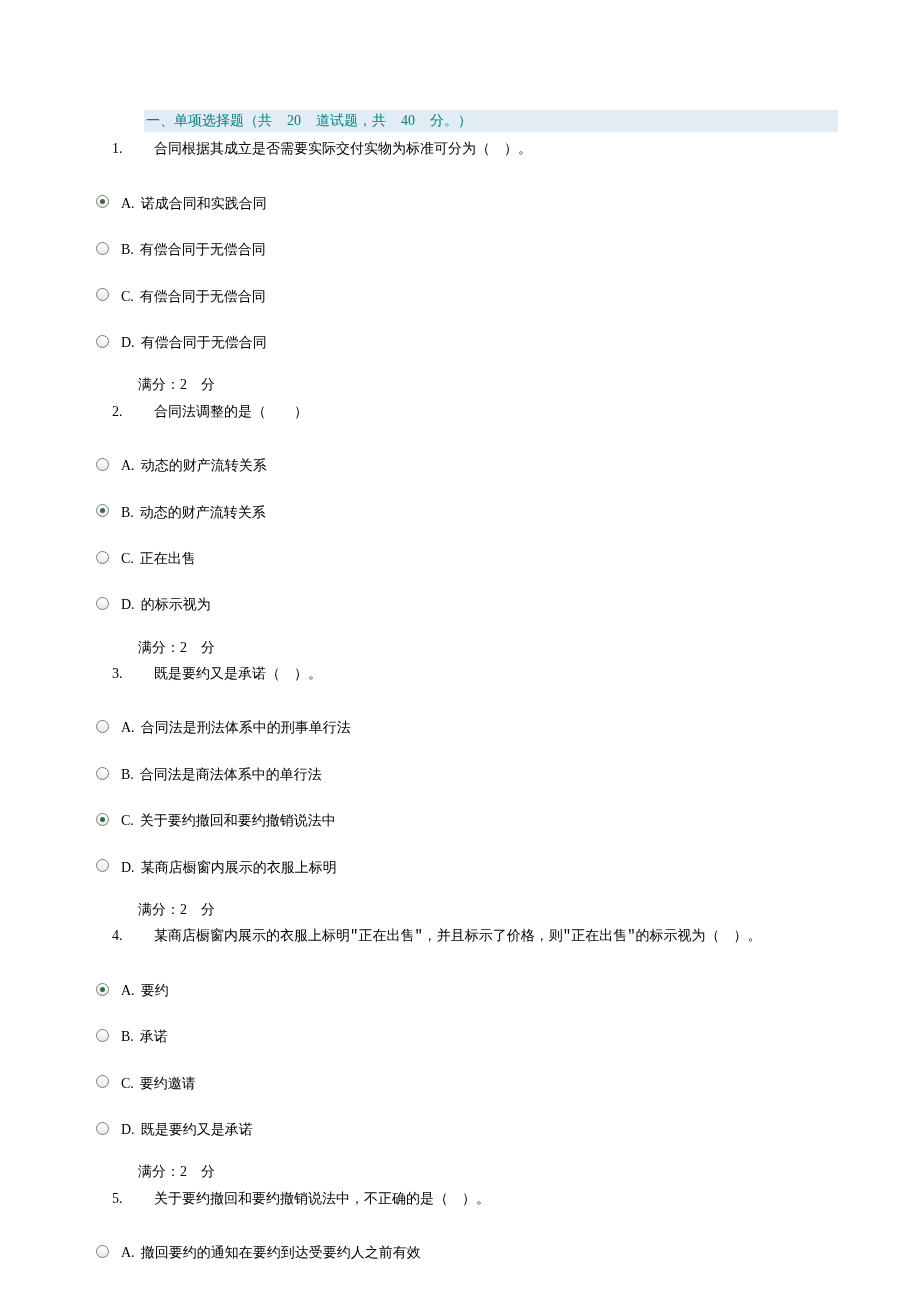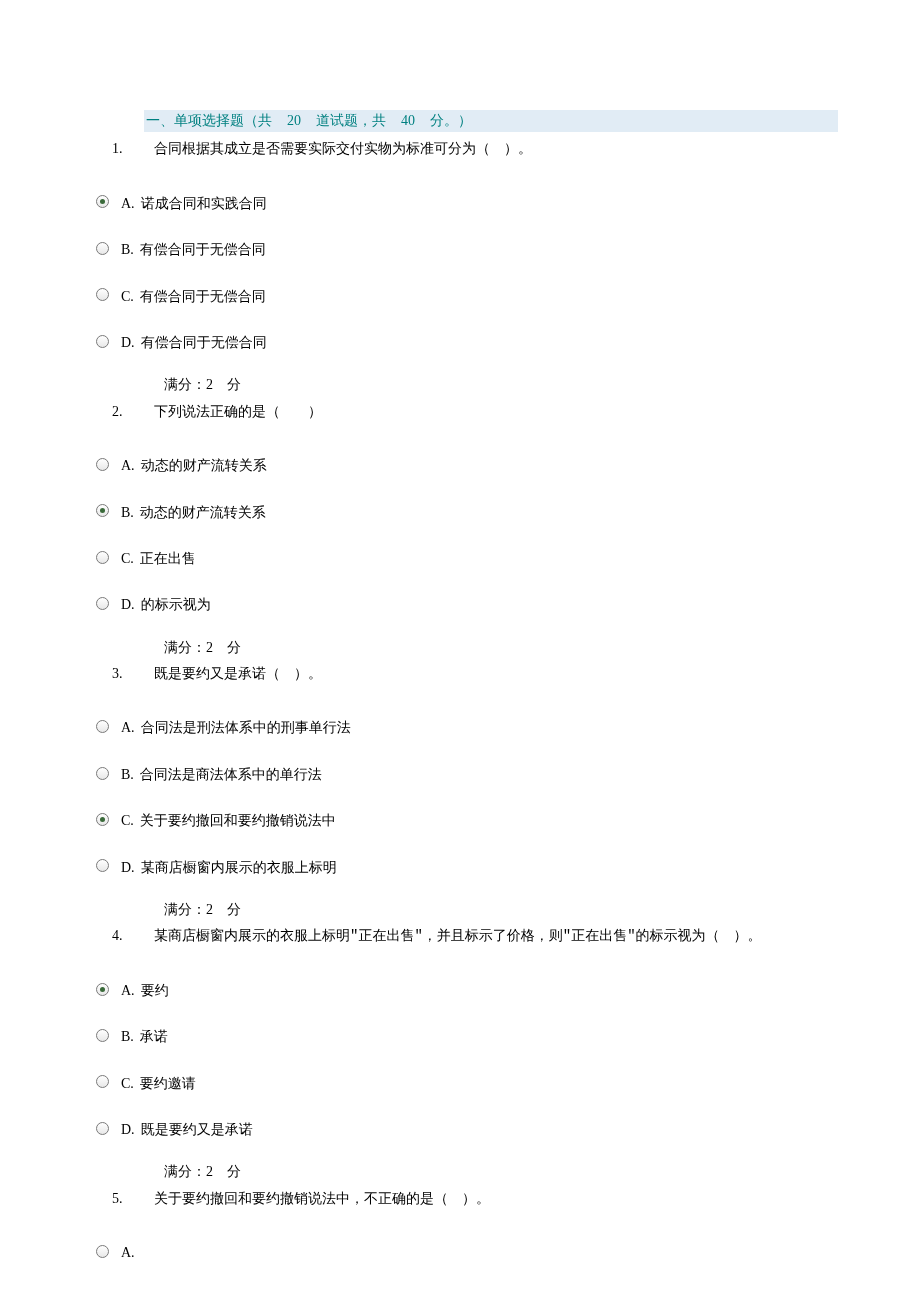--- a/index.html
+++ b/index.html
@@ -59,21 +59,21 @@
     .option-prefix {
       margin-right: 6px;
       position: relative;
       top: 4px;
     }
     .option-text {
       position: relative;
       top: 4px;
     }
     .score-line {
-      margin-left: 74px;
+      margin-left: 48px;
       margin-bottom: 4px;
     }
   </style>
 </head>
 <body>
 
 <div class="section-header">
   <span>一、单项选择题（共</span>
   <span class="spacer" style="width:8px"></span>
   <span>20</span>
@@ -109,21 +109,21 @@
       <span class="option-text">有偿合同于无偿合同</span>
     </div>
     <div class="option-row">
       <span class="radio-wrap"></span>
       <span class="option-prefix">D.</span>
       <span class="option-text">有偿合同于无偿合同</span>
     </div>
     <div class="score-line"><span>满分：</span><span>2</span><span>&nbsp;&nbsp;&nbsp;&nbsp;</span><span>分</span></div>
     <div class="question-line">
       <span class="question-num">2.</span>
-      <span class="question-text">下列说法正确的是（　　）</span>
+      <span class="question-text">合同法调整的是（　　）</span>
     </div>
     <div style="height: 18px;"></div>
     <div class="option-row">
       <span class="radio-wrap"></span>
       <span class="option-prefix">A.</span>
       <span class="option-text">动态的财产流转关系</span>
     </div>
     <div class="option-row">
       <span class="radio-wrap">
         <span class="radio-dot"></span>
@@ -199,14 +199,15 @@
     </div>
     <div class="score-line"><span>满分：</span><span>2</span><span>&nbsp;&nbsp;&nbsp;&nbsp;</span><span>分</span></div>
     <div class="question-line">
       <span class="question-num">5.</span>
       <span class="question-text">关于要约撤回和要约撤销说法中，不正确的是（　）。</span>
     </div>
     <div style="height: 18px;"></div>
     <div class="option-row">
       <span class="radio-wrap"></span>
       <span class="option-prefix">A.</span>
+      <span class="option-text">撤回要约的通知在要约到达受要约人之前有效</span>
     </div>
   </div>
 
 </body></html>

